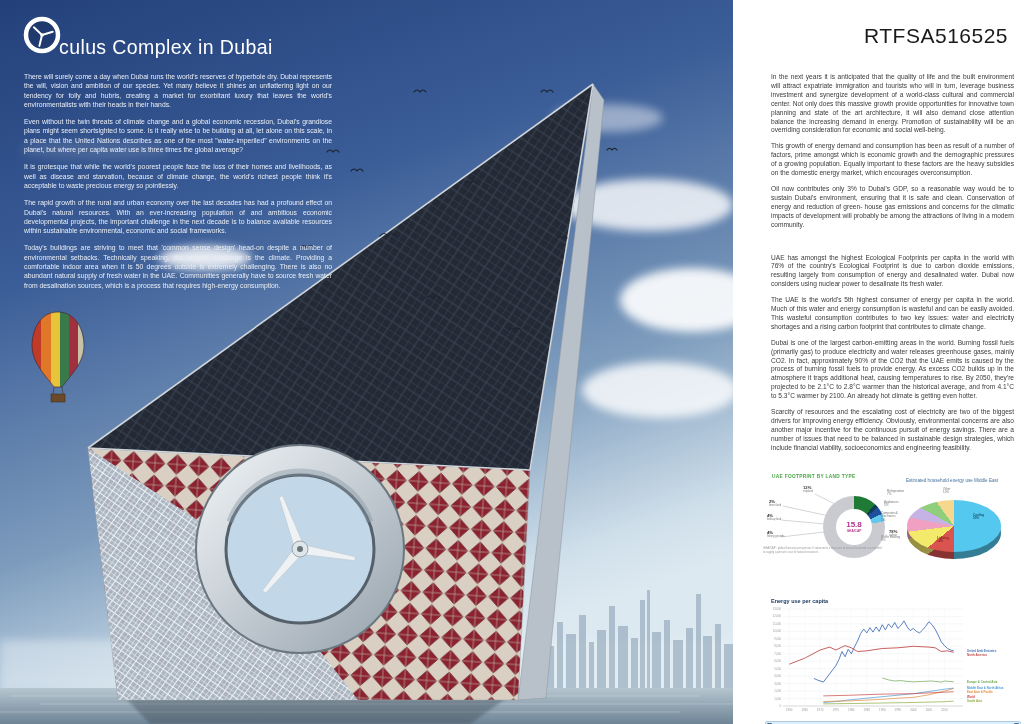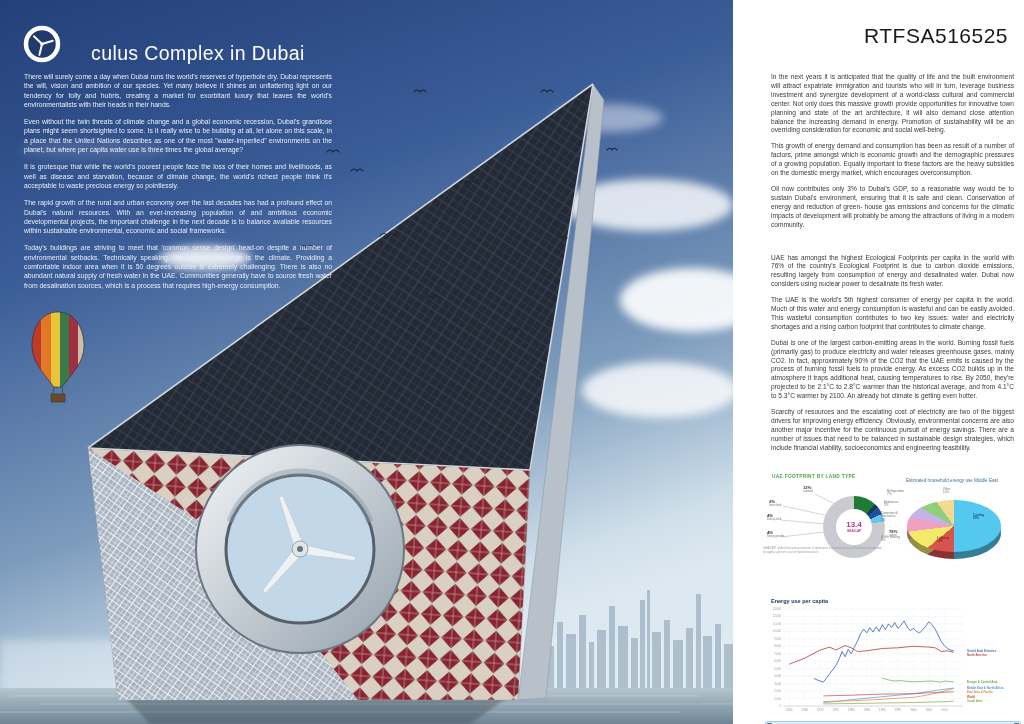--- a/index.html
+++ b/index.html
@@ -1,21 +1,21 @@
 <!DOCTYPE html>
 <html><head>
 <meta charset="utf-8">
 <style>
   html,body{margin:0;padding:0;background:#888;}
   .board{position:relative;width:1024px;height:724px;overflow:hidden;background:#fff;
          font-family:"Liberation Sans",sans-serif;}
   
   .art{position:absolute;left:0;top:0;width:733px;height:724px;}
   .left-overlay{position:absolute;left:0;top:0;width:733px;height:724px;}
-  .brand{position:absolute;left:22px;top:20px;display:flex;align-items:flex-end;gap:32px;}
+  .brand{position:absolute;left:22px;top:14px;display:flex;align-items:flex-start;}
   .brand-title{color:#fff;font-size:19.5px;letter-spacing:.4px;margin-left:-3px;margin-top:22px;}
   .left-copy{position:absolute;left:24px;top:72px;width:308px;color:#e9eef5;
              font-size:6.8px;line-height:9.3px;text-align:justify;}
   .left-copy p{margin:0 0 8px 0;}
   
   .panel{position:absolute;left:733px;top:16px;width:291px;height:724px;background:#fff;}
   .id-code{position:absolute;left:131px;top:8px;font-size:21px;color:#1a1a1a;letter-spacing:.5px;}
   .col{position:absolute;left:38px;top:57px;width:243px;color:#3a3a3a;
        font-size:6.6px;line-height:8.9px;text-align:justify;}
   .col p{margin:0 0 7px 0;}
@@ -241,21 +241,21 @@
         <g stroke="#aaa" stroke-width="0.5">
           <line x1="48" y1="12" x2="80" y2="28"></line>
             <line x1="16" y1="24" x2="62" y2="34"></line>
           <line x1="14" y1="38" x2="58" y2="42"></line>
             <line x1="14" y1="55" x2="57" y2="50"></line>
           <line x1="121" y1="54" x2="105" y2="48"></line>
         </g>
       </svg>
       <div class="ring" style="background: conic-gradient(rgb(30, 122, 52) 0%, rgb(30, 122, 52) 12%, rgb(15, 61, 87) 12%, rgb(15, 61, 87) 14%, rgb(31, 78, 156) 14%, rgb(31, 78, 156) 18%, rgb(99, 199, 238) 18%, rgb(99, 199, 238) 22%, rgb(201, 203, 208) 22%, rgb(201, 203, 208) 100%);"></div>
       <div class="hole">
-        <b>13.4</b>
+        <b>15.8</b>
         <span>GHA/CAP</span>
       </div>
 
     <div class="callout" style="left: 36px; top: 4px;">
           <b>12%</b>
           <i>cropland</i>
         </div>
         <div class="callout" style="left: 2px; top: 18px;">
           <b>2%</b>
           <i>forest land</i>

